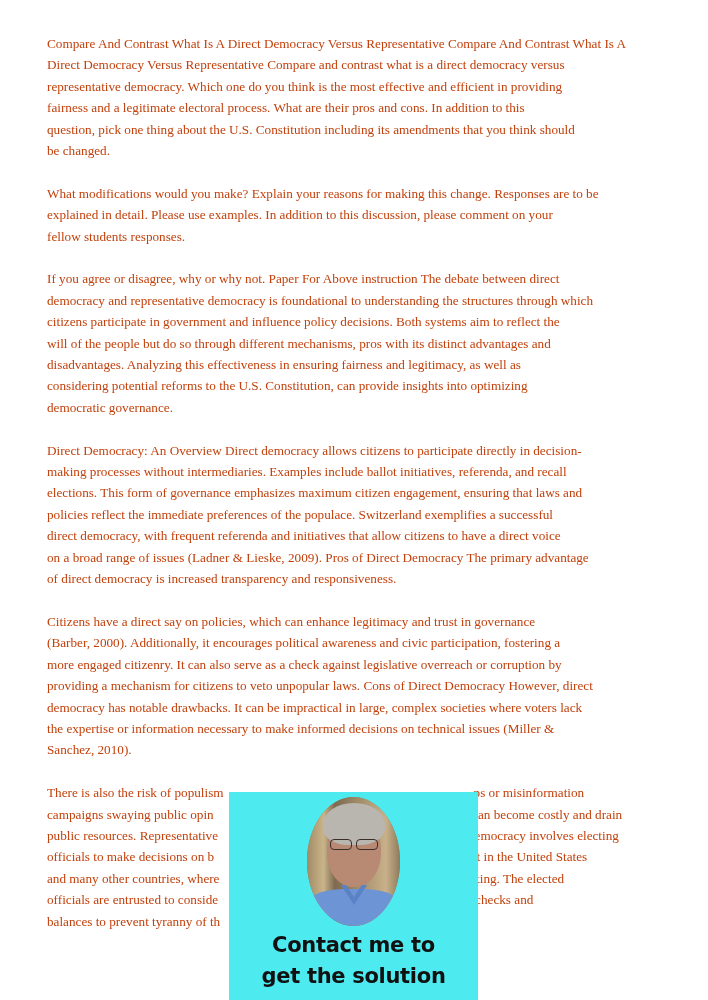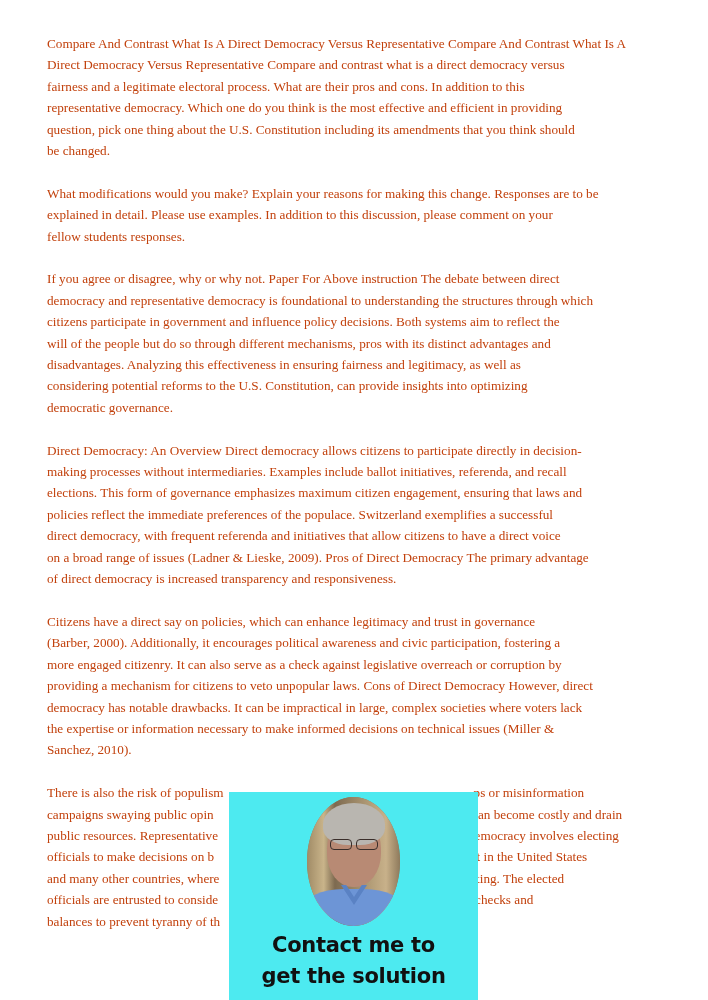--- a/index.html
+++ b/index.html
@@ -125,22 +125,22 @@
       letter-spacing: -0.2px;
     }
   </style>
 </head>
 <body>
 
 <div class="page">
   <p class="para">
     <span class="line">Compare And Contrast What Is A Direct Democracy Versus Representative Compare And Contrast What Is A</span>
     <span class="line">Direct Democracy Versus Representative Compare and contrast what is a direct democracy versus</span>
+    <span class="line">representative democracy. Which one do you think is the most effective and efficient in providing</span>
     <span class="line">fairness and a legitimate electoral process. What are their pros and cons. In addition to this</span>
-    <span class="line">representative democracy. Which one do you think is the most effective and efficient in providing</span>
     <span class="line">question, pick one thing about the U.S. Constitution including its amendments that you think should</span>
     <span class="line">be changed.</span>
   </p>
   <p class="para">
     <span class="line">What modifications would you make? Explain your reasons for making this change. Responses are to be</span>
     <span class="line">explained in detail. Please use examples. In addition to this discussion, please comment on your</span>
     <span class="line">fellow students responses.</span>
   </p>
   <p class="para">
     <span class="line">If you agree or disagree, why or why not. Paper For Above instruction The debate between direct</span>

